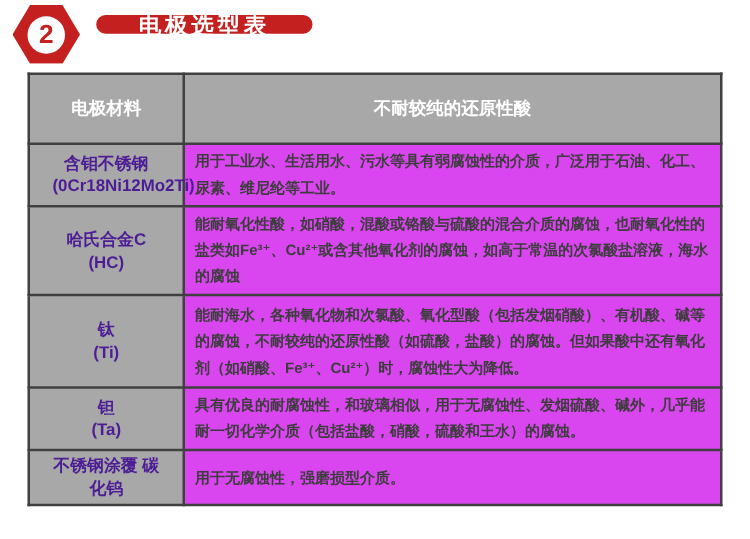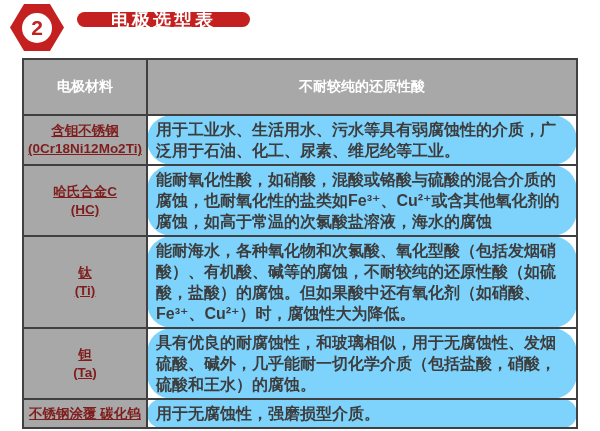--- a/index.html
+++ b/index.html
@@ -34,26 +34,26 @@
     position: absolute; left: 22px; top: 58px; width: 556px;
     border-collapse: collapse; table-layout: fixed;
   }
   .etable th, .etable td { border: 2px solid #404040; }
   .etable col.c1 { width: 124px; }
   .etable th {
     background: #a8a8a8; color: #ffffff; font-weight: bold; font-size: 14px;
     height: 30px; text-align: center; padding: 18px 4px;
   }
   .etable td.mat {
-    background: #a8a8a8; color: #7f1d1d; font-weight: bold; font-size: 13.5px;
-    text-align: center; vertical-align: middle; padding: 3px 4px; line-height: 18px; text-decoration: underline;
+    background: #a8a8a8; color: #4c1d95; font-weight: bold; font-size: 13.5px;
+    text-align: center; vertical-align: middle; padding: 3px 18px; line-height: 18px;
   }
   .etable td.desc {
-    background: #7dd3fc; color: #3d3d3d; font-weight: bold; font-size: 16px;
-    text-align: left; vertical-align: middle; padding: 3px 8px; line-height: 21px; border-radius: 25px;
+    background: #d946ef; color: #3d3d3d; font-weight: bold; font-size: 12px;
+    text-align: left; vertical-align: middle; padding: 3px 8px; line-height: 21px;
   }
   .etable tr.r1 { height: 49px; }
   .etable tr.r2 { height: 47px; }
   .etable tr.r3 { height: 63px; margin-left: 18px; }
   .etable tr.r4 { height: 74px; }
   .etable tr.r5 { height: 50px; }
   .etable tr.r6 { height: 25px; }
 </style>
 </head>
 <body>

